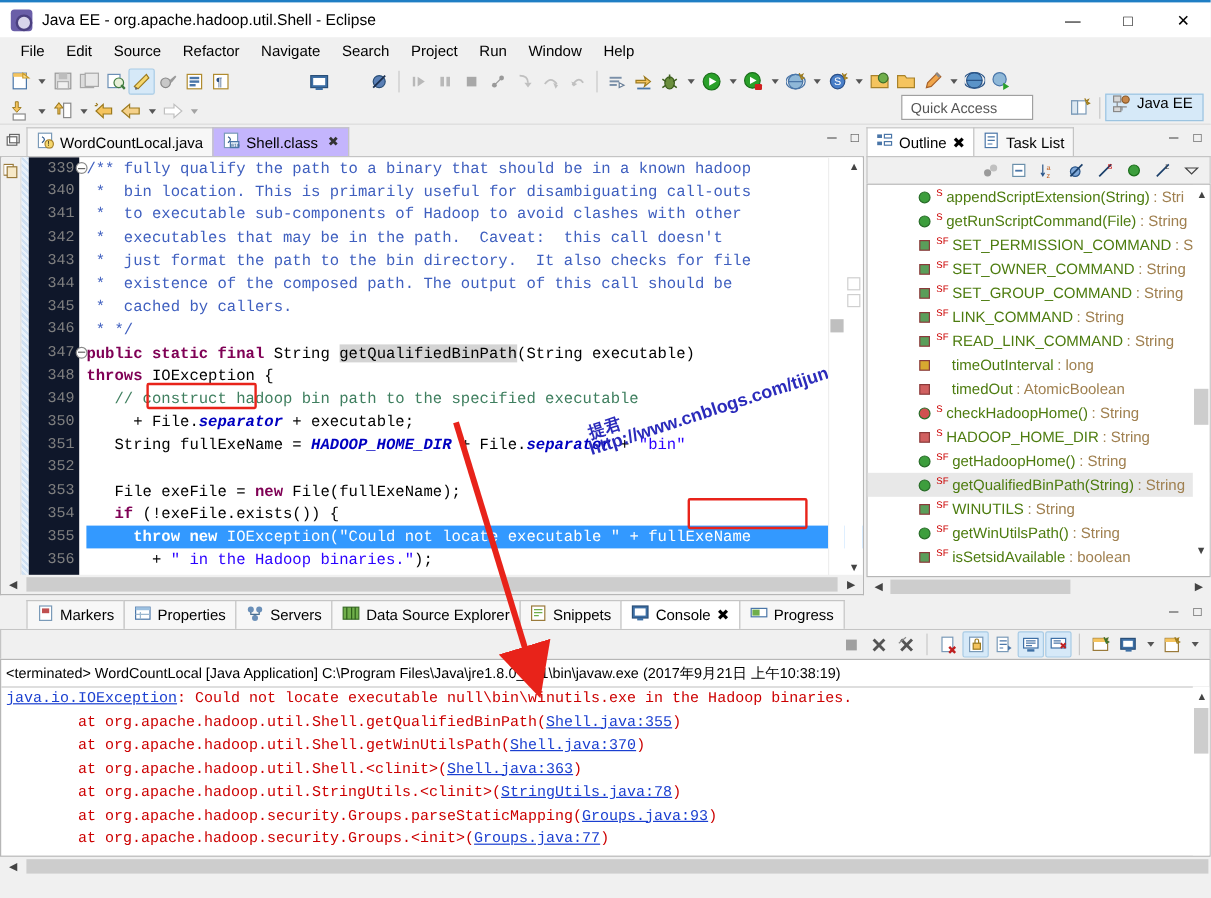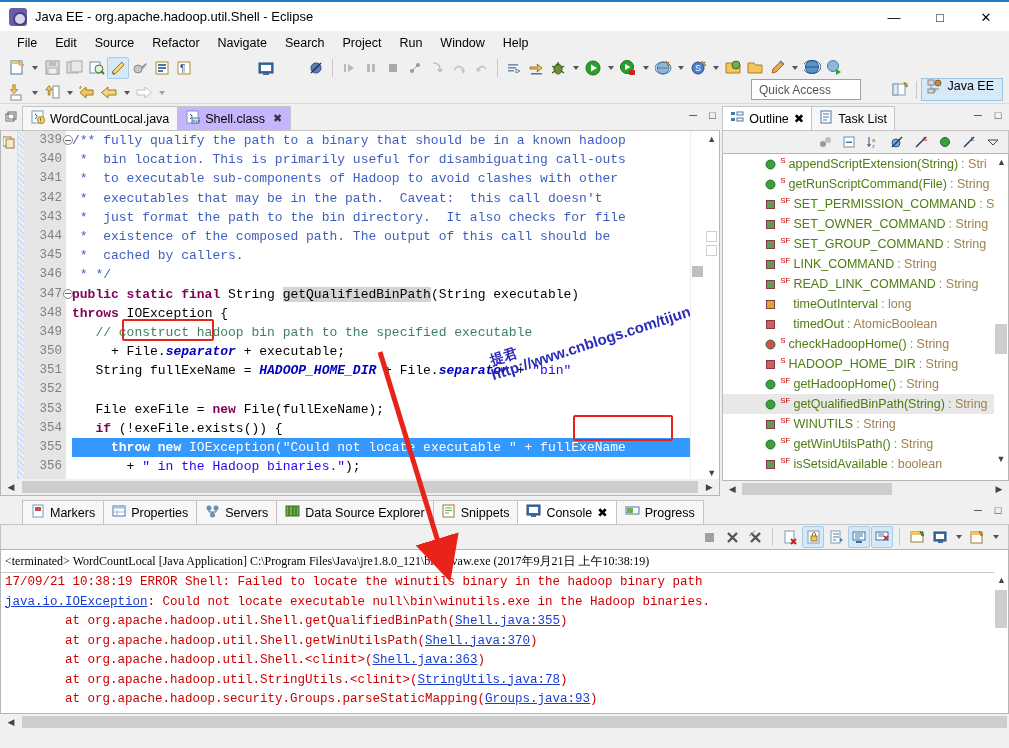--- a/index.html
+++ b/index.html
@@ -68,21 +68,21 @@
   .etab.active { background:#c4b5fd; }
   .etab .x { font-size:11px; color:#333; margin-left:3px; }
   #edit-ctrls { position:absolute; right:2px; top:3px; display:flex; gap:3px; }
   .panelbtn { width:16px;height:16px; display:flex;align-items:center;justify-content:center;
               font-size:11px; color:#333; }
   #editbody { flex:1; display:flex; background:#fff; border:1px solid #b6b6b6; border-top-color:#c4c4c4;
               margin:0 2px 0 0; position:relative; overflow:hidden; }
   #leftruler { width:17px; background:#f0f0f0; border-right:1px solid #dcdcdc; padding-top:4px; }
   #leftruler .ann { width:13px;height:13px; margin:1px auto; }
   #changebar { width:6px; background:repeating-linear-gradient(45deg,#cfe0f2 0 2px,#eaf2fa 2px 4px); }
-  #gutter { width:42px; background:#e5e5e5; text-align:right; padding-right:4px; }
+  #gutter { width:42px; background:#0f172a; text-align:right; padding-right:4px; }
   .lnum { font-family:"Liberation Mono", monospace; font-size:12.5px; color:#808080;
           height:19.2px; line-height:19.2px; position:relative; }
   .fold { position:absolute; right:-11px; top:4px; width:10px;height:10px; border:1px solid #8a8a8a;
           border-radius:50%; background:#fff; }
   .fold::after{content:"";position:absolute;left:1px;top:3.5px;width:6px;height:1px;background:#666;}
   #codepane { flex:1; position:relative; overflow:hidden; padding-left:6px; }
   .cl { font-family:"Liberation Mono", monospace; font-size:13px; height:19.2px; line-height:19.2px;
         white-space:pre; color:#000; }
   .cmt { color:#3f7f5f; }
   .jdoc { color:#3f5fbf; }
@@ -128,21 +128,21 @@
   .btab { height:24px; display:flex; align-items:center; gap:5px; padding:0 8px;
           border:1px solid #c4c4c4; border-bottom:none; background:#f7f7f7; font-size:12.5px;
           margin-right:-1px; }
   .btab.active { background:#fff; }
   #b-ctrls { position:absolute; right:3px; top:4px; display:flex; gap:4px; }
   #ctoolbar { height:25px; background:#f0f0f0; display:flex; align-items:center;
               justify-content:flex-end; gap:1px; padding-right:6px; border:1px solid #c4c4c4;
               border-bottom:none; }
   #consolebody { flex:1; background:#fff; border:1px solid #b6b6b6; position:relative; overflow:hidden; }
   #termline { font-size:12px; padding:3px 0 2px 4px; border-bottom:1px solid #c8c8c8; color:#000;
-              white-space:nowrap;font-family:Liberation Serif, serif; }
+              white-space:nowrap; }
   .conl { font-family:"Liberation Mono", monospace; font-size:12.5px; line-height:19.5px;
           white-space:pre; padding-left:4px; color:#cc0000; }
   .lnk { color:#1a3fd0; text-decoration:underline; }
   #consolescroll { position:absolute; right:0; top:22px; bottom:0; width:14px; background:#fff; }
   #bhscroll { height:15px; background:#f0f0f0; display:flex; align-items:center; }
   #arrow { position:absolute; left:0; top:0; pointer-events:none; }
 </style>
 </head>
 <body>
 
@@ -894,21 +894,20 @@
           <rect x="1" y="2" width="11" height="11" fill="#fff" stroke="#9a7a3a"></rect>
           <rect x="1" y="2" width="11" height="3" fill="#f5c45e"></rect>
           <path d="M9 1 l1 2 2 -1 -1 2 2 1 -2 1z" fill="#f5d76e" stroke="#9c7a1e"></path>
         </svg>
     </span>
     <span class="tbarrow"></span>
   </div>
   <div id="consolebody">
     <div id="termline">&lt;terminated&gt; WordCountLocal [Java Application] C:\Program Files\Java\jre1.8.0_121\bin\javaw.exe (2017年9月21日 上午10:38:19)</div>
     <div id="conlines">
-        <div class="conl"><span>17/09/21 10:38:19 ERROR Shell: Failed to locate the winutils binary in the hadoop binary path</span></div>
         <div class="conl"><span class="lnk">java.io.IOException</span><span>: Could not locate executable null\bin\winutils.exe in the Hadoop binaries.</span></div>
         <div class="conl"><span>        at org.apache.hadoop.util.Shell.getQualifiedBinPath(</span><span class="lnk">Shell.java:355</span><span>)</span></div>
         <div class="conl"><span>        at org.apache.hadoop.util.Shell.getWinUtilsPath(</span><span class="lnk">Shell.java:370</span><span>)</span></div>
         <div class="conl"><span>        at org.apache.hadoop.util.Shell.&lt;clinit&gt;(</span><span class="lnk">Shell.java:363</span><span>)</span></div>
         <div class="conl"><span>        at org.apache.hadoop.util.StringUtils.&lt;clinit&gt;(</span><span class="lnk">StringUtils.java:78</span><span>)</span></div>
         <div class="conl"><span>        at org.apache.hadoop.security.Groups.parseStaticMapping(</span><span class="lnk">Groups.java:93</span><span>)</span></div>
         <div class="conl"><span>        at org.apache.hadoop.security.Groups.&lt;init&gt;(</span><span class="lnk">Groups.java:77</span><span>)</span></div>
       </div>
     <div id="consolescroll">
       <div class="sbtn">▲</div>

